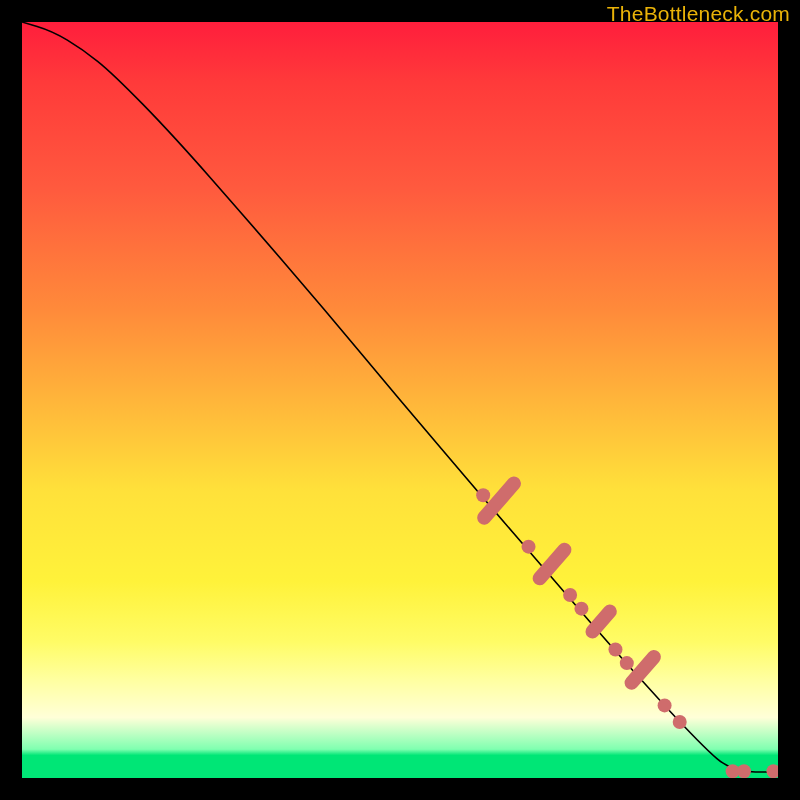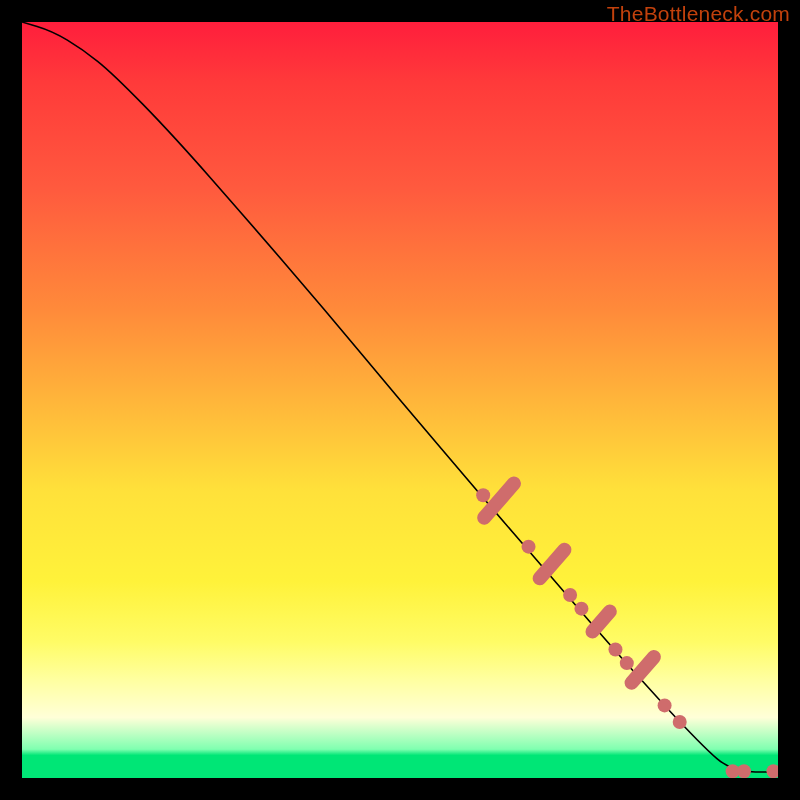--- a/index.html
+++ b/index.html
@@ -33,21 +33,21 @@
       #00e676 100%
     );
   }
   .watermark {
     position: absolute;
     top: 2px;
     right: 10px;
     font-family: Arial, Helvetica, sans-serif;
     font-size: 21px;
     font-weight: 500;
-    color: #c2410c;
+    color: #eab308;
     letter-spacing: 0.2px;
     user-select: none;
     text-align: center;
   }
   svg.curve {
     position: absolute;
     left: 0;
     top: 0;
     width: 756px;
     height: 756px;

